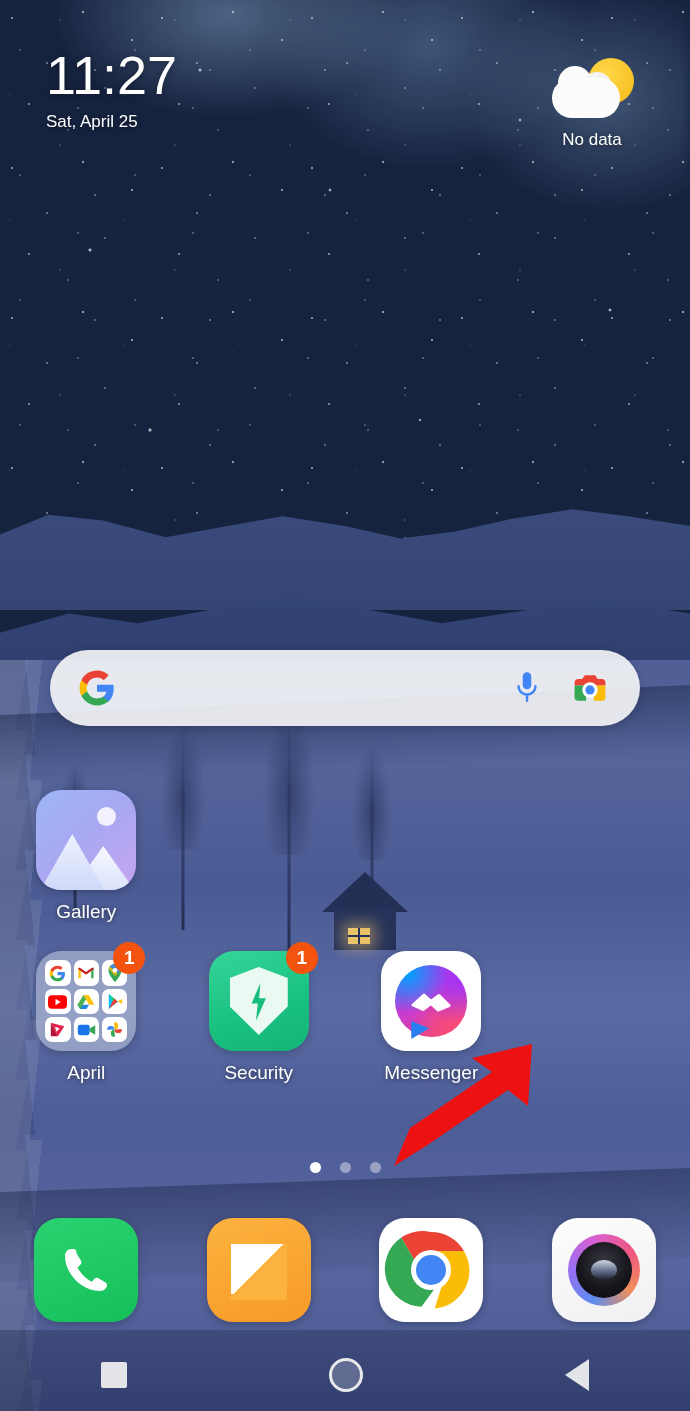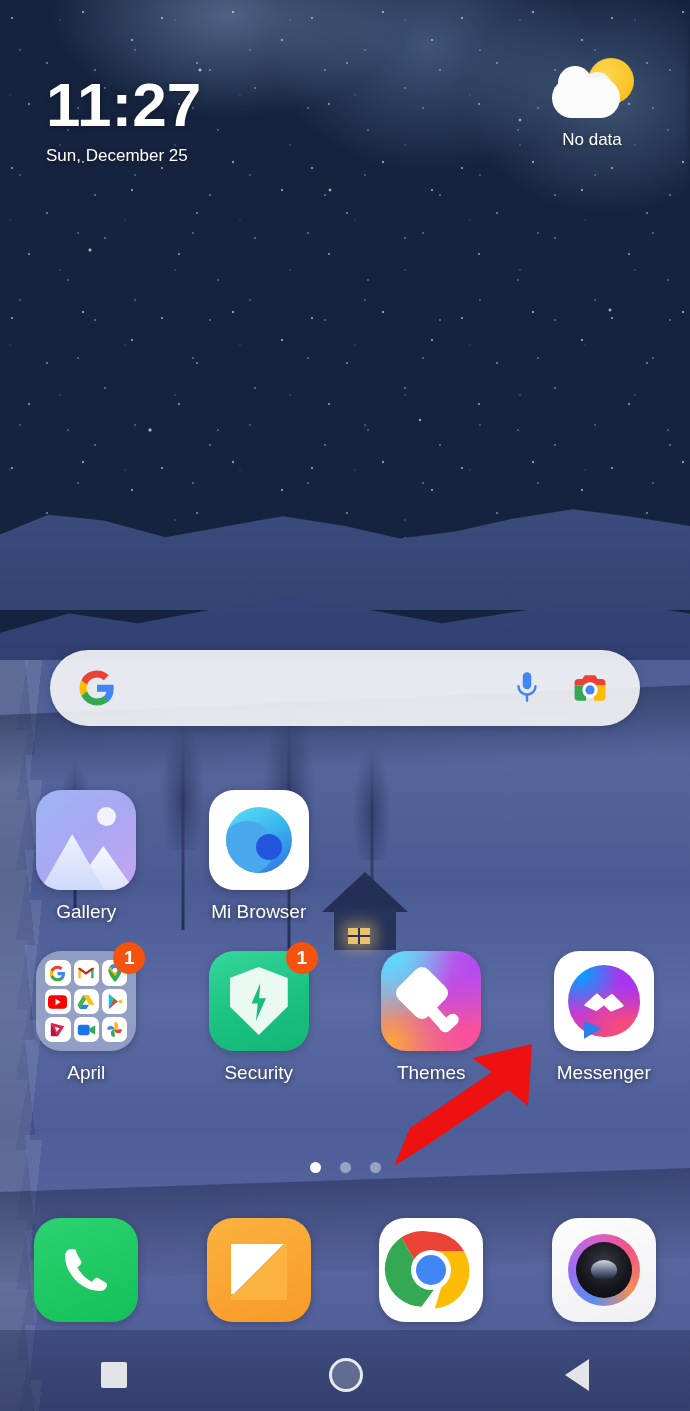--- a/index.html
+++ b/index.html
@@ -152,24 +152,23 @@
   }
   #cabin .window::before { left:10px; top:0; width:2px; height:16px; }
   #cabin .window::after  { left:0; top:7px; width:22px; height:2px; }
 
   
   #clock-widget {
     position:absolute; left:46px; top:48px;
     color:#fff;
   }
   #clock-time {
-    font-size:62px; font-weight:700; line-height:1.0;
+    font-size:54px; font-weight:400; line-height:1.0;
     letter-spacing:0px;
     text-shadow:0 1px 6px rgba(0,0,0,.35);
-    margin-top:26px;
   }
   #clock-date {
     margin-top:10px;
     font-size:17px; font-weight:400;
     text-shadow:0 1px 5px rgba(0,0,0,.4);
   }
 
   #weather-widget {
     position:absolute; right:38px; top:58px;
     width:120px;
@@ -519,21 +518,21 @@
   </div>
 
   <div id="cabin">
     <div class="roof"></div>
     <div class="body"></div>
     <div class="window"></div>
   </div>
 
   <div id="clock-widget">
     <div id="clock-time">11:27</div>
-    <div id="clock-date">Sun, December 25</div>
+    <div id="clock-date">Sat, April 25</div>
   </div>
 
   <div id="weather-widget">
     <div id="weather-icon">
       <div class="sun"></div>
       <div class="cloud-b1"></div>
       <div class="cloud-b2"></div>
       <div class="cloud-main"></div>
     </div>
     <div id="weather-text">No data</div>
@@ -571,31 +570,20 @@
           <div class="icon-inner ic-gallery">
             <div class="sun2"></div>
               <div class="mtn2"></div>
               <div class="mtn1"></div>
           </div>
         </div>
         <div class="app-label">Gallery</div>
       </div>
 
 
-      <div class="app-cell">
-        <div class="icon-tile">
-          <div class="icon-inner ic-mib">
-            <div class="blob">
-              <div class="swirl"></div>
-              <div class="dot"></div>
-            </div>
-          </div>
-        </div>
-        <div class="app-label">Mi Browser</div>
-      </div>
 
     </div>
 
     <div class="app-row row2">
 
       <div class="app-cell">
         <div class="icon-tile">
           <div class="icon-inner ic-folder">
             <div class="mini">
               <svg width="17" height="17" viewBox="0 0 48 48">
@@ -681,30 +669,20 @@
         <div class="icon-tile">
           <div class="icon-inner ic-sec">
             <div class="shield"></div>
             <div class="bolt"></div>
           </div>
           <div class="badge">1</div>
         </div>
         <div class="app-label">Security</div>
       </div>
 
-      <div class="app-cell">
-        <div class="icon-tile">
-          <div class="icon-inner ic-themes">
-            <div class="roller-head"></div>
-            <div class="roller-handle"></div>
-            <div class="roller-grip"></div>
-          </div>
-        </div>
-        <div class="app-label">Themes</div>
-      </div>
 
       <div class="app-cell">
         <div class="icon-tile">
           <div class="icon-inner ic-msgr">
             <div class="bubble"></div>
             <div class="tail"></div>
             <svg class="bolt2" viewBox="0 0 40 22">
               <path d="M2 15 L13 5 L20 11.5 L28 5.5 L38 15.5 L27 20 L20 13.5 L12 19.5 Z" fill="#ffffff" stroke="#ffffff" stroke-width="3" stroke-linejoin="round"></path>
             </svg>
           </div>

